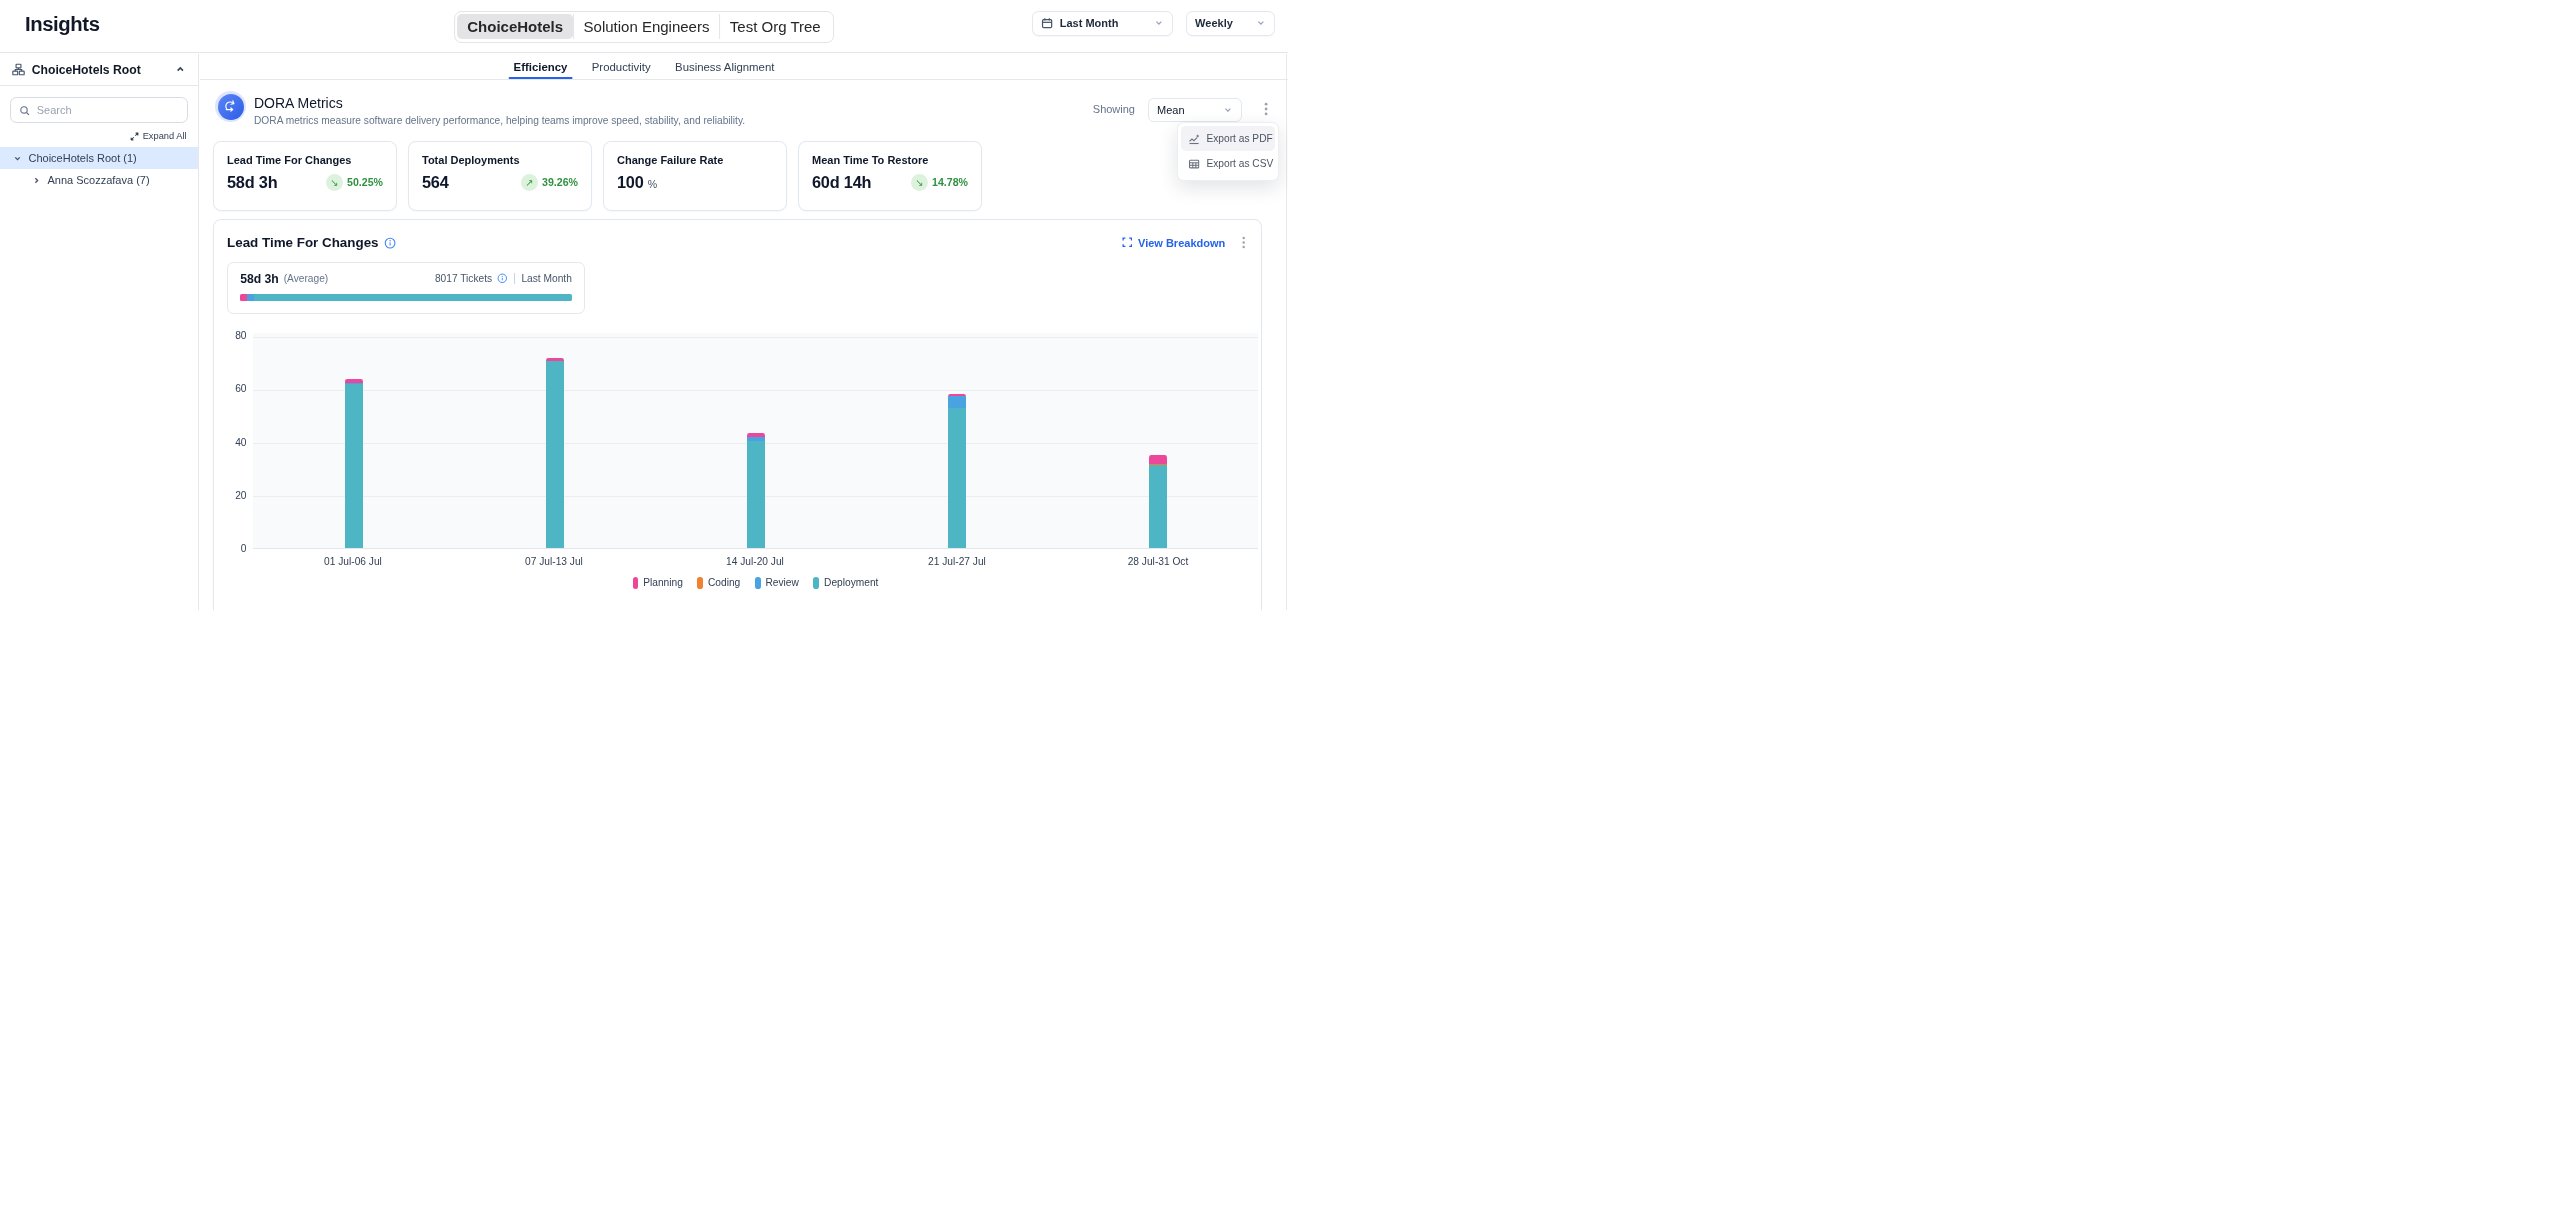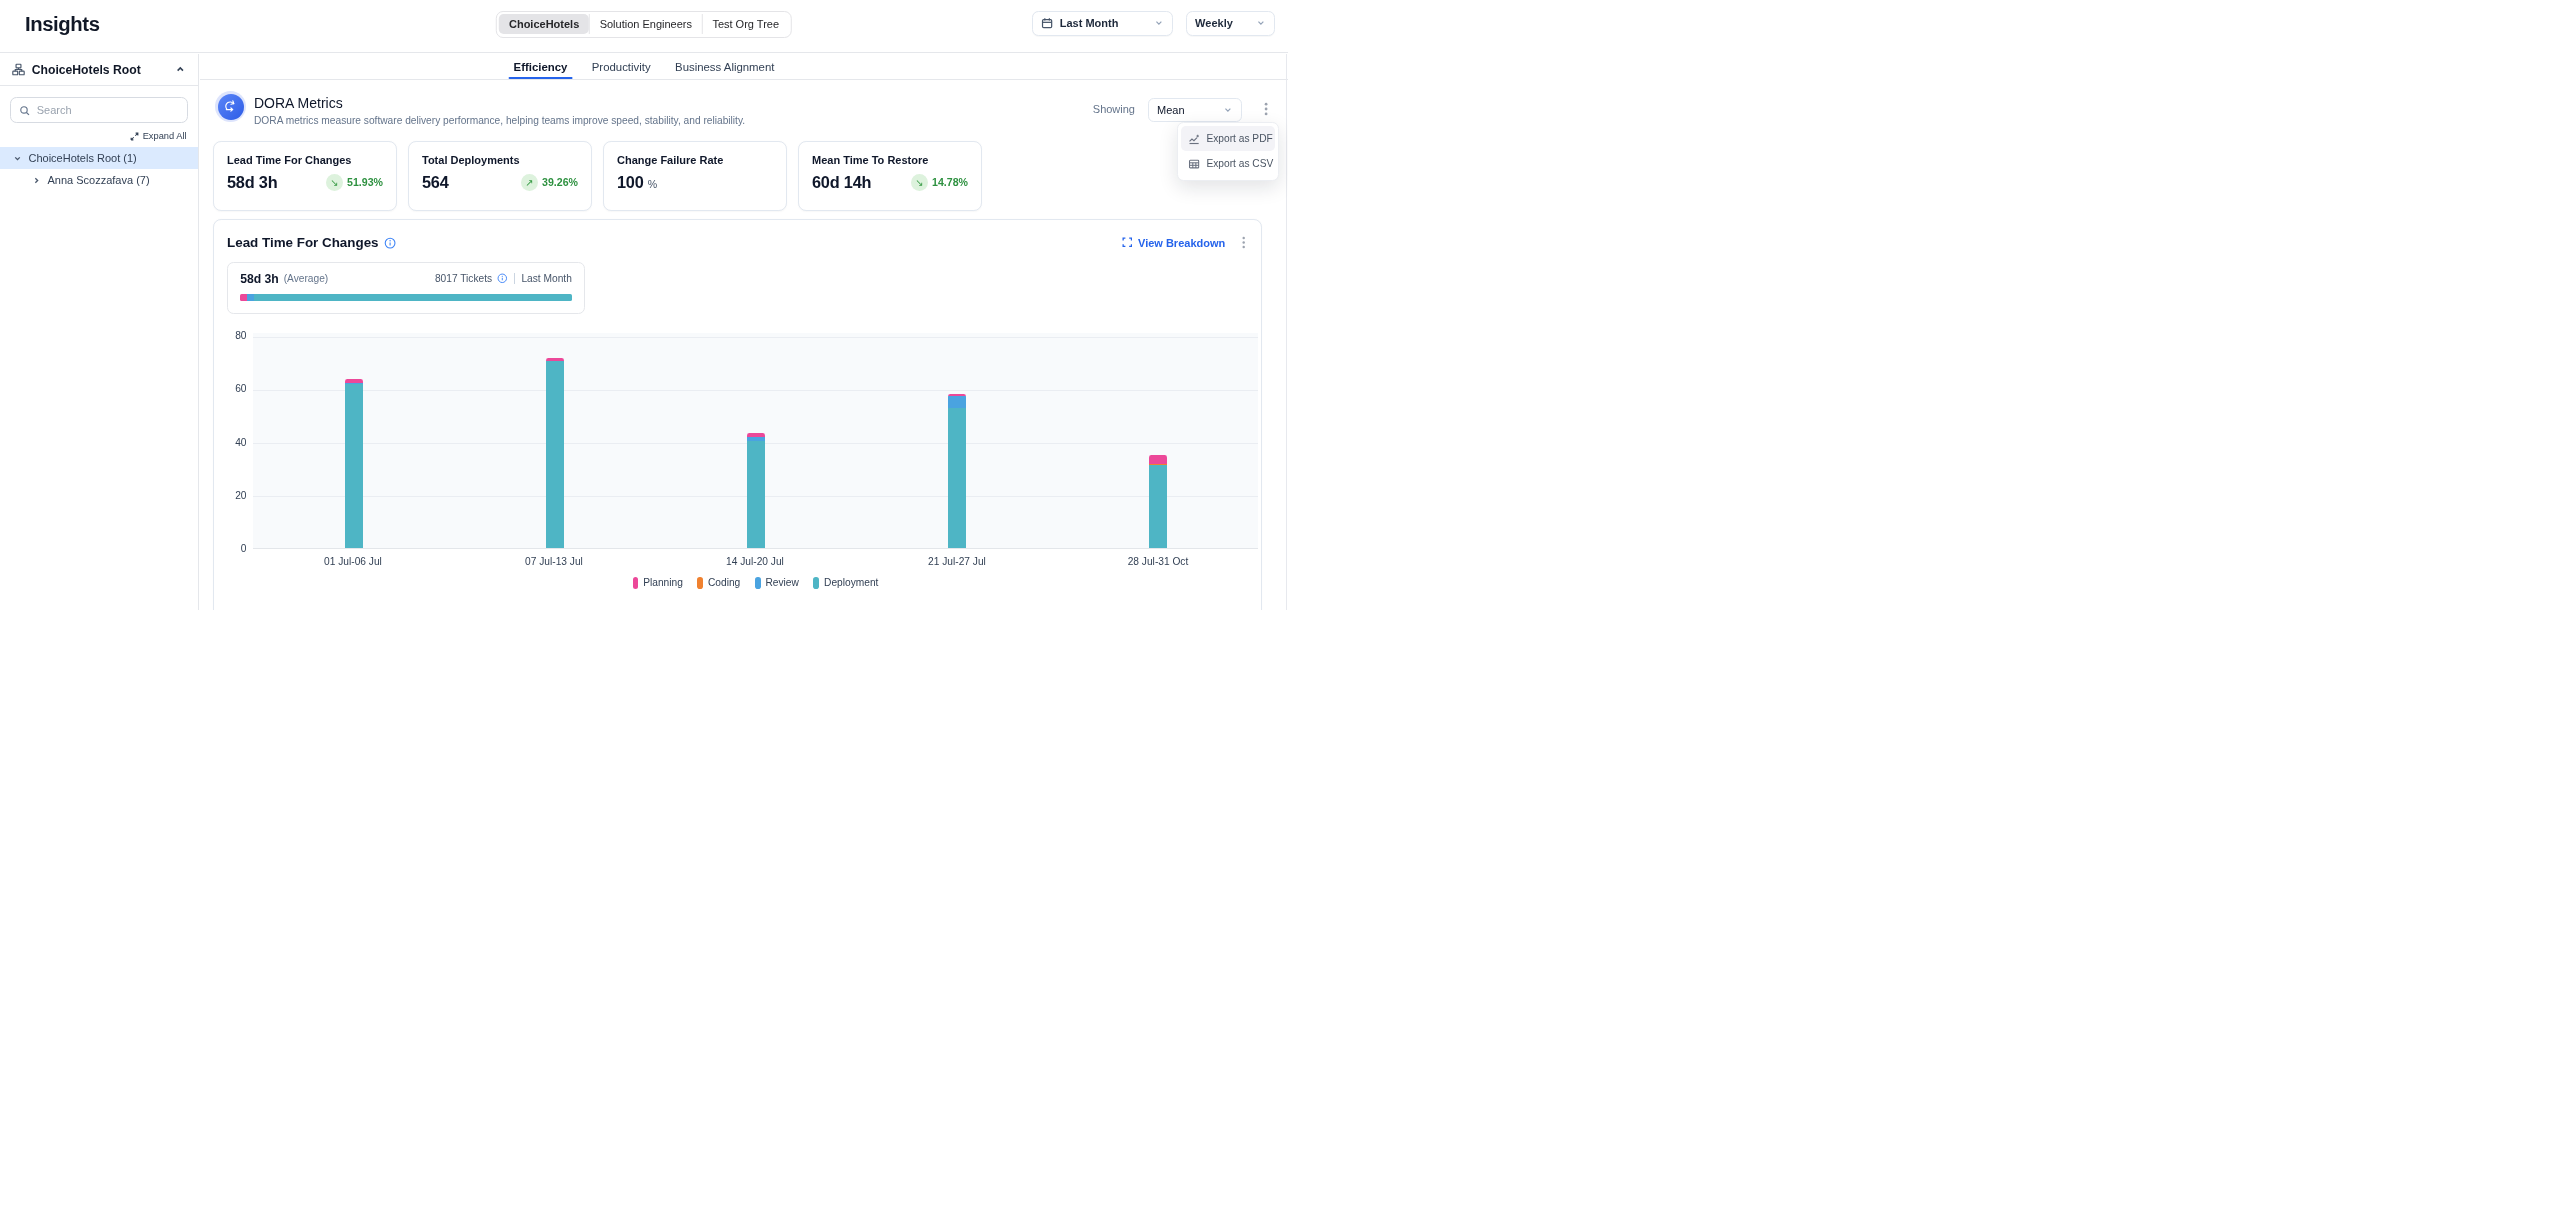--- a/index.html
+++ b/index.html
@@ -8,21 +8,21 @@
     font-family: "Liberation Sans", sans-serif;
     background:#fff; color:#0f172a; position:relative; overflow:hidden;
     -webkit-font-smoothing: antialiased;
   }
   svg { display:block; }
 
   
   .header { position:absolute; top:0; left:0; right:0; height:53px; background:#fff; border-bottom:0.8px solid #e5e7eb; z-index:5; }
   .app-title { position:absolute; left:25px; top:13px; font-size:20.3px; font-weight:700; letter-spacing:-0.4px; color:#111827; }
   .seg-group { position:absolute; left:50%; transform:translateX(-50%); top:10.6px; display:flex; align-items:center; border:0.8px solid #e4e4e7; border-radius:7.3px; padding:2.4px; background:#fff; }
-  .seg { font-size:11px; color:#27272a; padding:4.1px 9.8px; border-radius:4.9px; white-space:nowrap; cursor:pointer; }
+  .seg { font-size:15px; color:#27272a; padding:4.1px 9.8px; border-radius:4.9px; white-space:nowrap; cursor:pointer; }
   .seg.selected { background:#e4e4e7; font-weight:700; }
   .seg-sep { width:0.8px; align-self:stretch; background:#e4e4e7; }
   .hdr-right { position:absolute; right:13px; top:10.6px; display:flex; gap:13px; }
   .select-btn { height:25px; border:0.8px solid #e2e8f0; border-radius:6.5px; background:#fff; display:flex; align-items:center; padding:0 8.1px; font-size:11px; font-weight:600; color:#1e293b; cursor:pointer; box-shadow:0 0.8px 0.8px rgba(15,23,42,.03); }
   .select-btn .chev { margin-left:auto; color:#94a3b8; }
   .w-period { width:141px; }
   .w-gran { width:89px; }
   .select-btn .lead-ic { margin-right:6.5px; color:#475569; }
 
   
@@ -264,21 +264,21 @@
     <span>Export as CSV</span>
   </div>
 </div>
 
 <div class="mcard" style="left:213px">
   <div class="t">Lead Time For Changes</div>
   <div class="vrow">
     <span class="v">58d 3h</span>
     <span class="trend">
       <span class="circ">↘</span>
-      <span class="pct">51.93%</span>
+      <span class="pct">50.25%</span>
     </span>
   </div>
 </div>
 <div class="mcard" style="left:408px">
   <div class="t">Total Deployments</div>
   <div class="vrow">
     <span class="v">564</span>
     <span class="trend">
       <span class="circ">↗</span>
       <span class="pct">39.26%</span>

